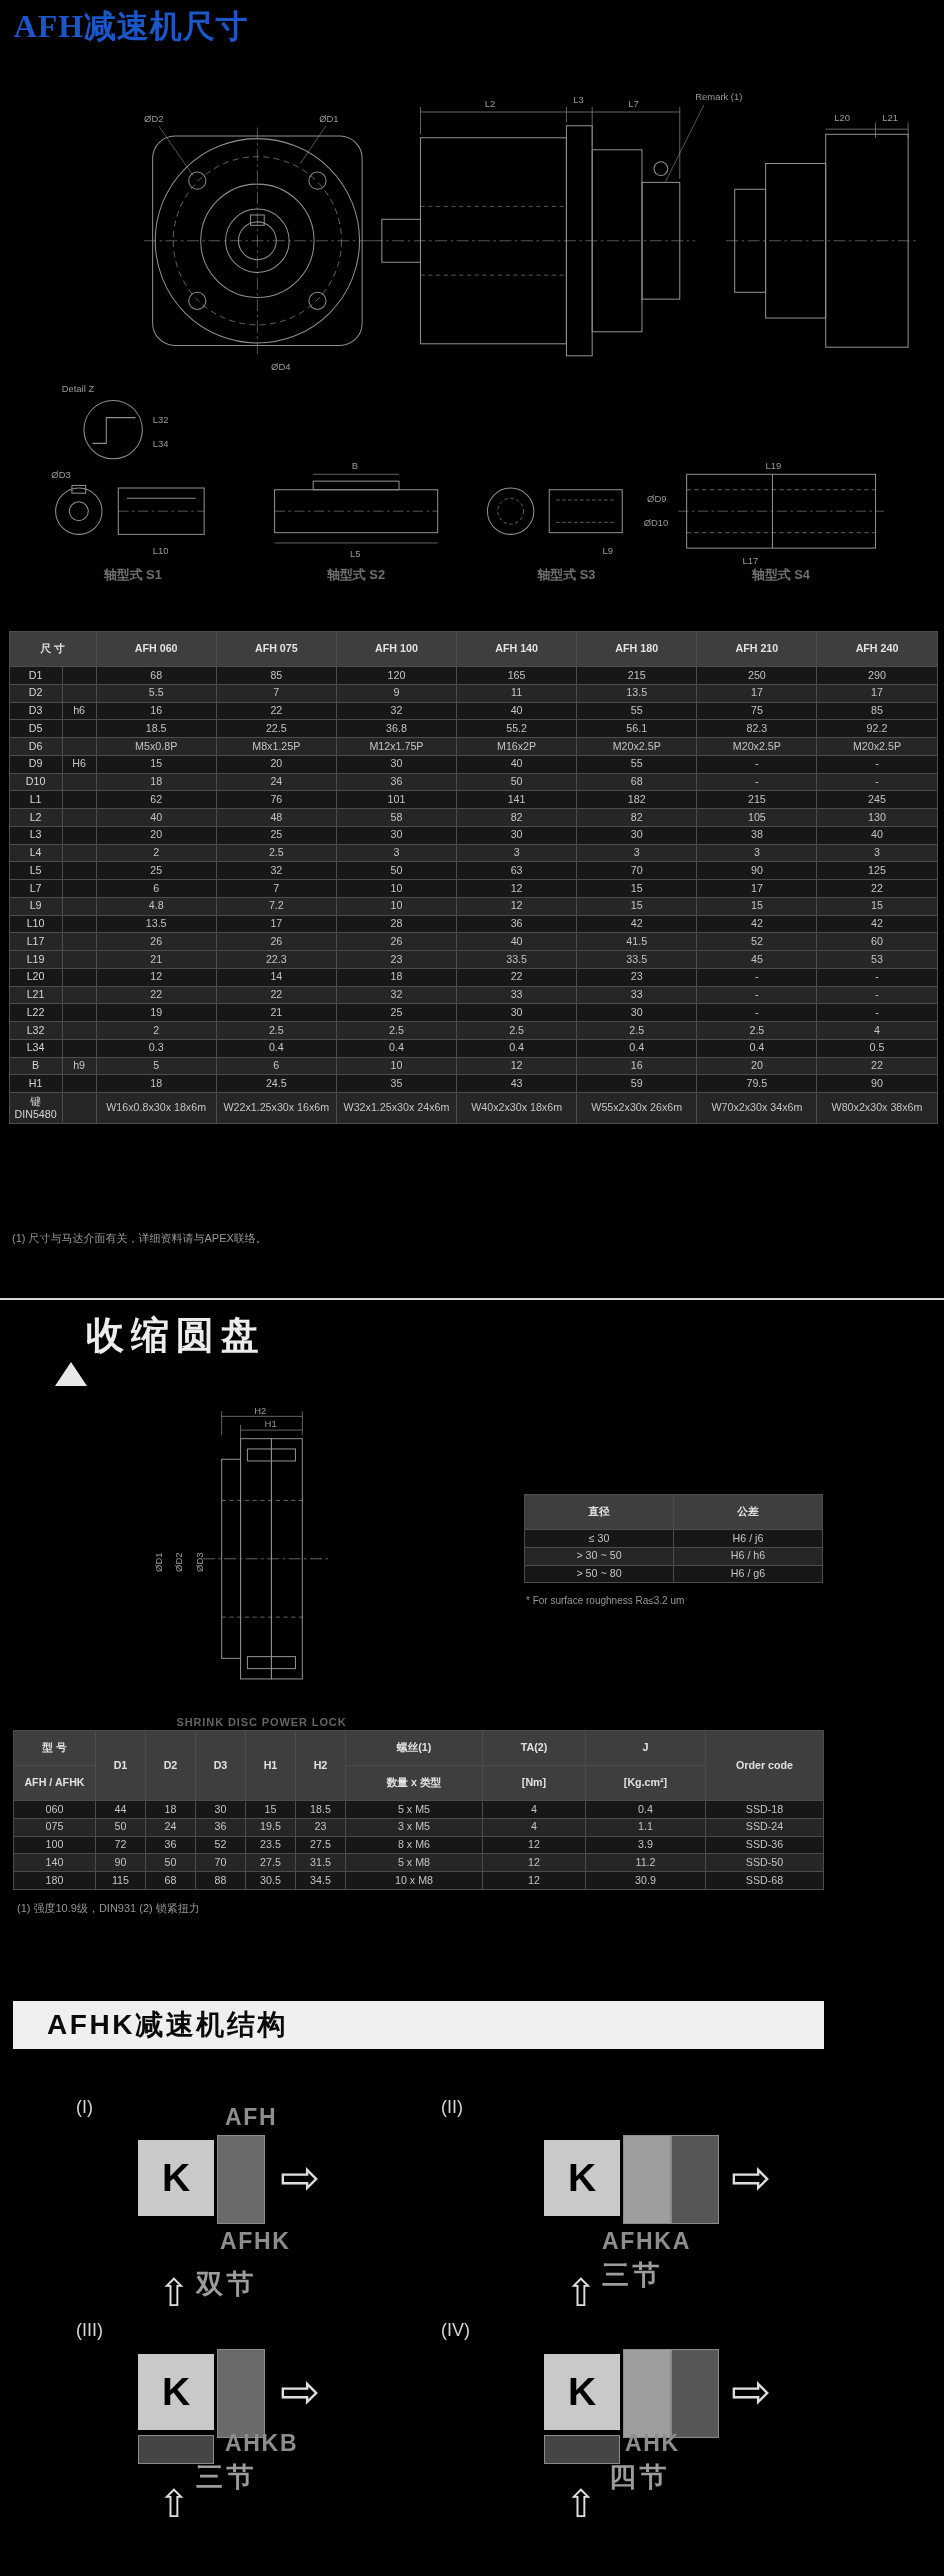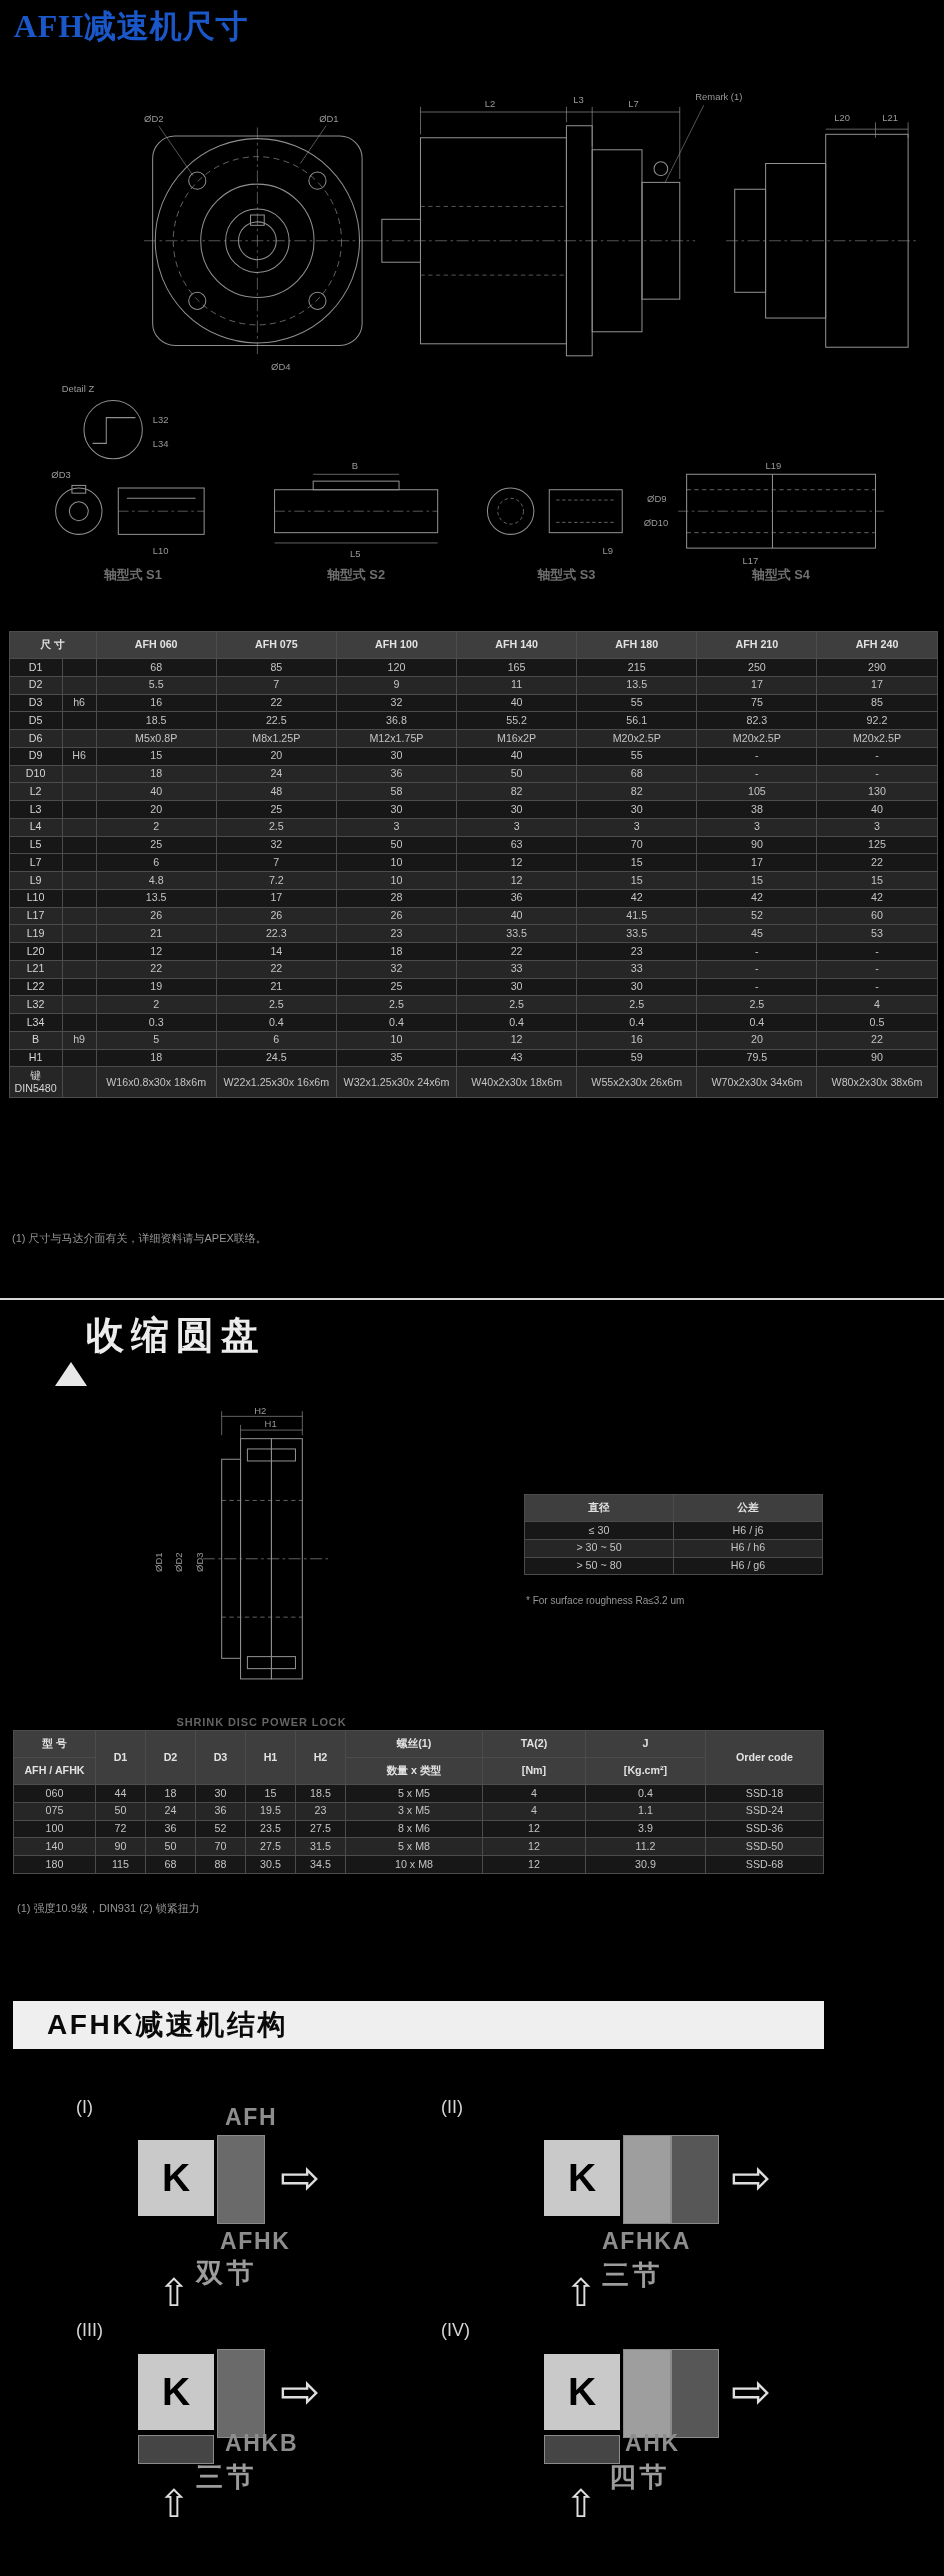--- a/index.html
+++ b/index.html
@@ -12,21 +12,21 @@
   .page-title {
     font-family:"Liberation Serif", serif;
     font-size:32px; font-weight:bold; letter-spacing:0.9px;
   }
   
   table.dtab { border-collapse:collapse; table-layout:fixed; }
   .dtab th, .dtab td {
     border:0.9px solid #4c4c4c; font-size:10.7px; text-align:center;
     padding:1.7px 1.7px; color:#c4c4c4; line-height:1.25; word-wrap:break-word;
   }
-  .dtab th { background:#3e3e3e; color:#e2e2e2; font-weight:bold; height:27px; }
+  .dtab th { background:#3e3e3e; color:#e2e2e2; font-weight:bold; height:35px; }
   .dtab tr.odd td { background:#171717; }
   .dtab tr.even td { background:#262626; }
   .dtab td.rowname { color:#d6d6d6; }
   .note { color:#979797; font-size:11px; }
   .shrink-title { color:#ececec; font-size:38px; font-weight:bold; letter-spacing:6.9px; }
   .triangle {
     width:0; height:0;
     border-left:16.3px solid transparent; border-right:16.3px solid transparent;
     border-bottom:24px solid #e8e8e8;
   }
@@ -266,20 +266,31 @@
         <td class="rowname">D10</td>
         <td></td>
         <td>18</td>
         <td>24</td>
         <td>36</td>
         <td>50</td>
         <td>68</td>
         <td>-</td>
         <td>-</td>
       </tr>
+      <tr class="odd">
+        <td class="rowname">L1</td>
+        <td></td>
+        <td>62</td>
+        <td>76</td>
+        <td>101</td>
+        <td>141</td>
+        <td>182</td>
+        <td>215</td>
+        <td>245</td>
+      </tr>
       <tr class="even">
         <td class="rowname">L2</td>
         <td></td>
         <td>40</td>
         <td>48</td>
         <td>58</td>
         <td>82</td>
         <td>82</td>
         <td>105</td>
         <td>130</td>
@@ -623,21 +634,21 @@
 
 <div class="quad" style="left:69px;top:2092px">
   <div class="qno" style="left:6.9px;top:5.2px">(I)</div>
   <div class="dlabel" style="left:156px;top:12px">AFH</div>
   <div class="kbox" style="left:69px;top:48px">
     <span>K</span>
   </div>
   <div class="stagebox sb-one" style="left:148px;top:43px"></div>
   <div class="arrow ar" style="left:211px;top:48px">⇨</div>
   <div class="dlabel" style="left:151px;top:136px">AFHK</div>
-  <div class="stage" style="left:127px;top:163px">双节</div>
+  <div class="stage" style="left:127px;top:174px">双节</div>
   <div class="arrow au" style="left:89px;top:182px">⇧</div>
 </div>
 
 <div class="quad" style="left:434px;top:2092px">
   <div class="qno" style="left:6.9px;top:5.2px">(II)</div>
   <div class="kbox" style="left:110px;top:48px">
     <span>K</span>
   </div>
   <div class="stagebox sb-mid" style="left:189px;top:43px"></div>
   <div class="stagebox sb-dark" style="left:237px;top:43px"></div>

